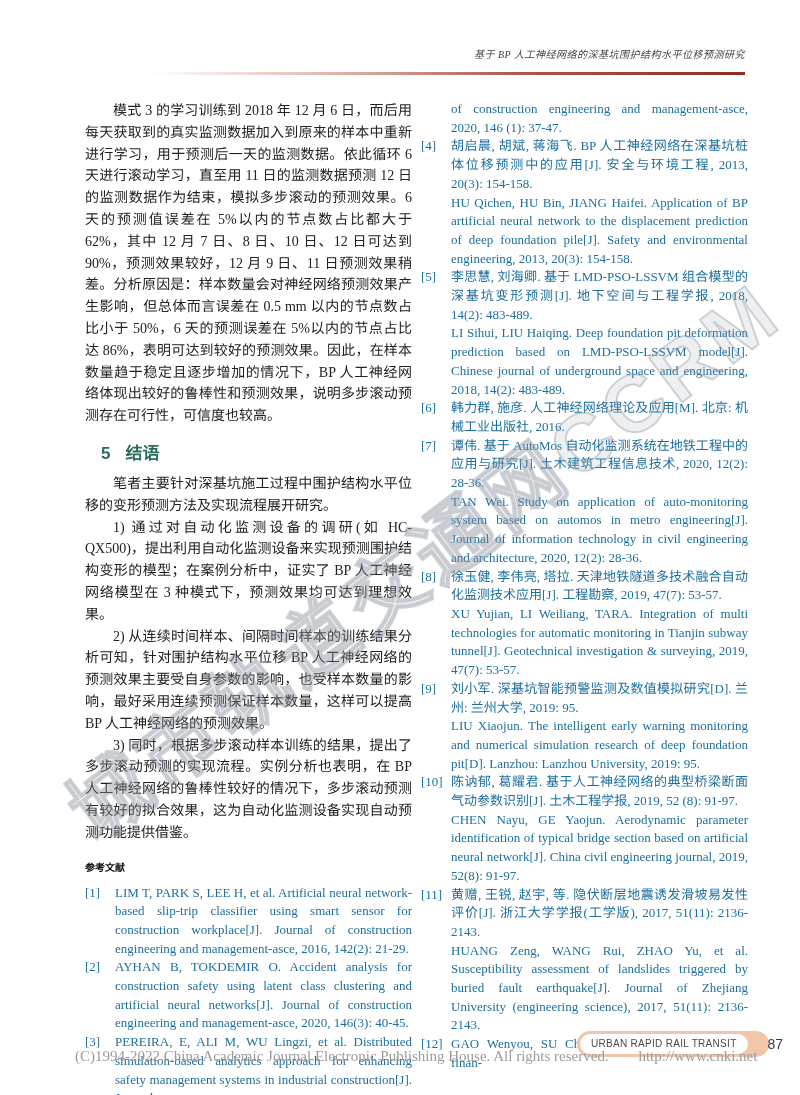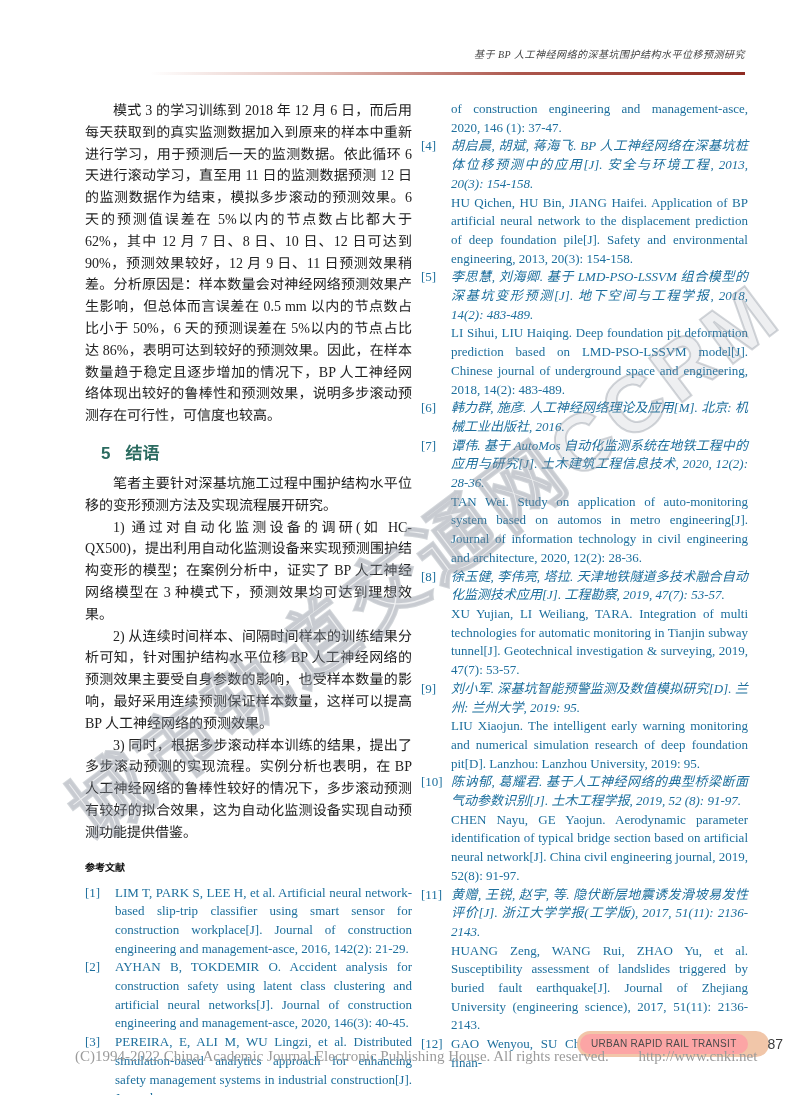--- a/index.html
+++ b/index.html
@@ -43,33 +43,33 @@
     font-weight:bold;color:var(--section-heading-color);
   }
   .section-heading .num{margin-right:15px;}
   .ref-heading{
     margin:15px 0 10px;font-family:"Liberation Sans",sans-serif;font-size:10px;
     font-weight:bold;color:#111111;
   }
   .ref-list{font-size:13px;line-height:18.7px;color:var(--reference-color);}
   .ref-item{position:relative;padding-left:30px;text-align:justify;}
   .ref-label{position:absolute;left:0;top:0;}
-  .ref-zh{display:block;font-style:italic;}
+  .ref-zh{display:block;}
   .ref-en{display:block;}
   .ref-cont{
     font-size:13px;line-height:18.7px;color:var(--reference-color);
     padding-left:30px;text-align:justify;
   }
   .footer-badge{
     position:absolute;top:1031px;left:577px;width:192px;height:26px;
     background:var(--badge-bg-color);border-radius:13px;display:flex;
     align-items:center;padding-left:3px;box-sizing:border-box;z-index:3;
   }
   .badge-inner{
-    background:#fca5a5;border-radius:11px;height:20px;line-height:20px;
+    background:#ffffff;border-radius:11px;height:20px;line-height:20px;
     padding:0 11px;font-family:"Liberation Sans",sans-serif;font-size:10px;
     color:var(--badge-text-color);letter-spacing:.3px;white-space:nowrap;
   }
   .badge-page{
     flex:1;text-align:center;font-family:"Liberation Sans",sans-serif;
     font-size:14px;color:#3c3c3c;padding-left:20px;
   }
   .footer-text{
     position:absolute;top:1048px;left:75px;font-size:15px;
     color:var(--footer-text-color);z-index:3;white-space:nowrap;

